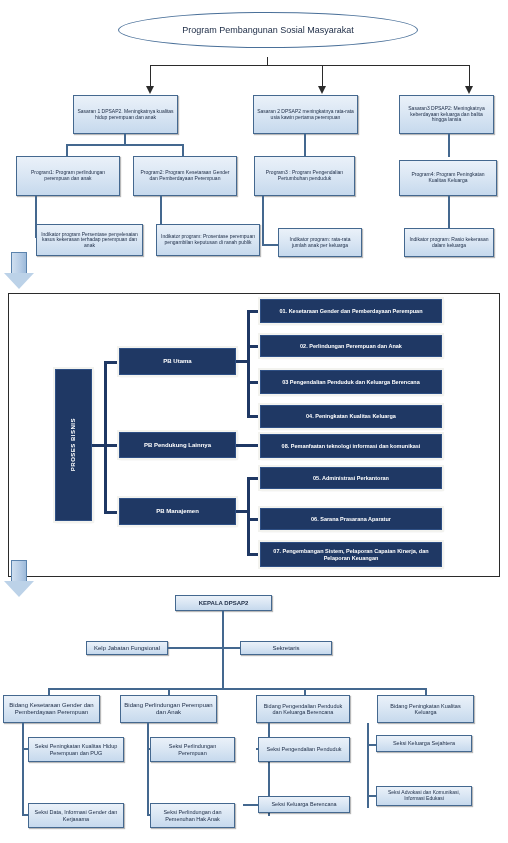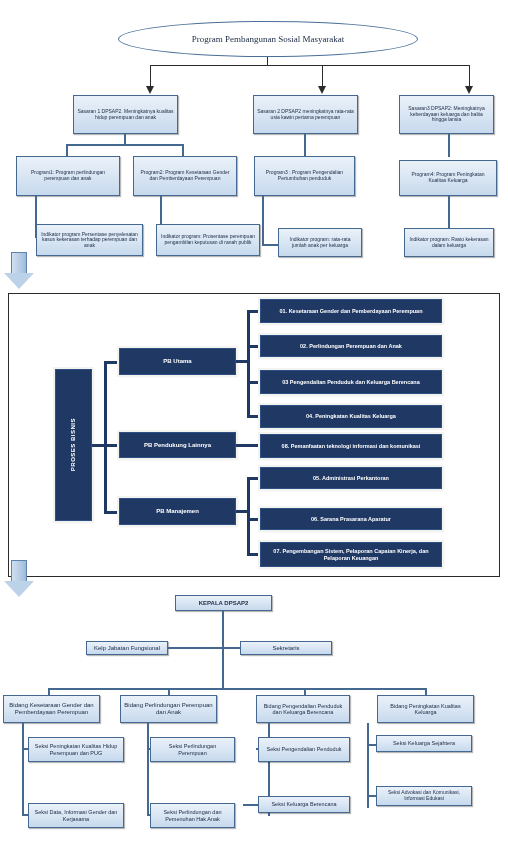--- a/index.html
+++ b/index.html
@@ -93,21 +93,21 @@
   .t55 { font-size: 5.5px; }
   .t6  { font-size: 6px; }
   .t9  { font-size: 9px; }
   .b   { font-weight: bold; }
 </style>
 </head>
 <body>
 
 <div id="page">
 
-  <div class="ellipse" style="left:118px; top:21px; width:300px; height:36px;font-family:Liberation Serif, serif;">
+  <div class="ellipse" style="left:118px; top:12px; width:300px; height:36px;">
     <span class="t9">Program Pembangunan Sosial Masyarakat</span>
   </div>
 
   <div class="ln" style="left:267px; top:57px; width:1.4px; height:9px;"></div>
 
   <div class="ln" style="left:150px; top:65px; width:320px; height:1.4px;"></div>
 
   <div class="ln" style="left:150px; top:65px; width:1.4px; height:22px;"></div>
   <div class="arrowdown" style="left:146px; top:86px;"></div>
 

